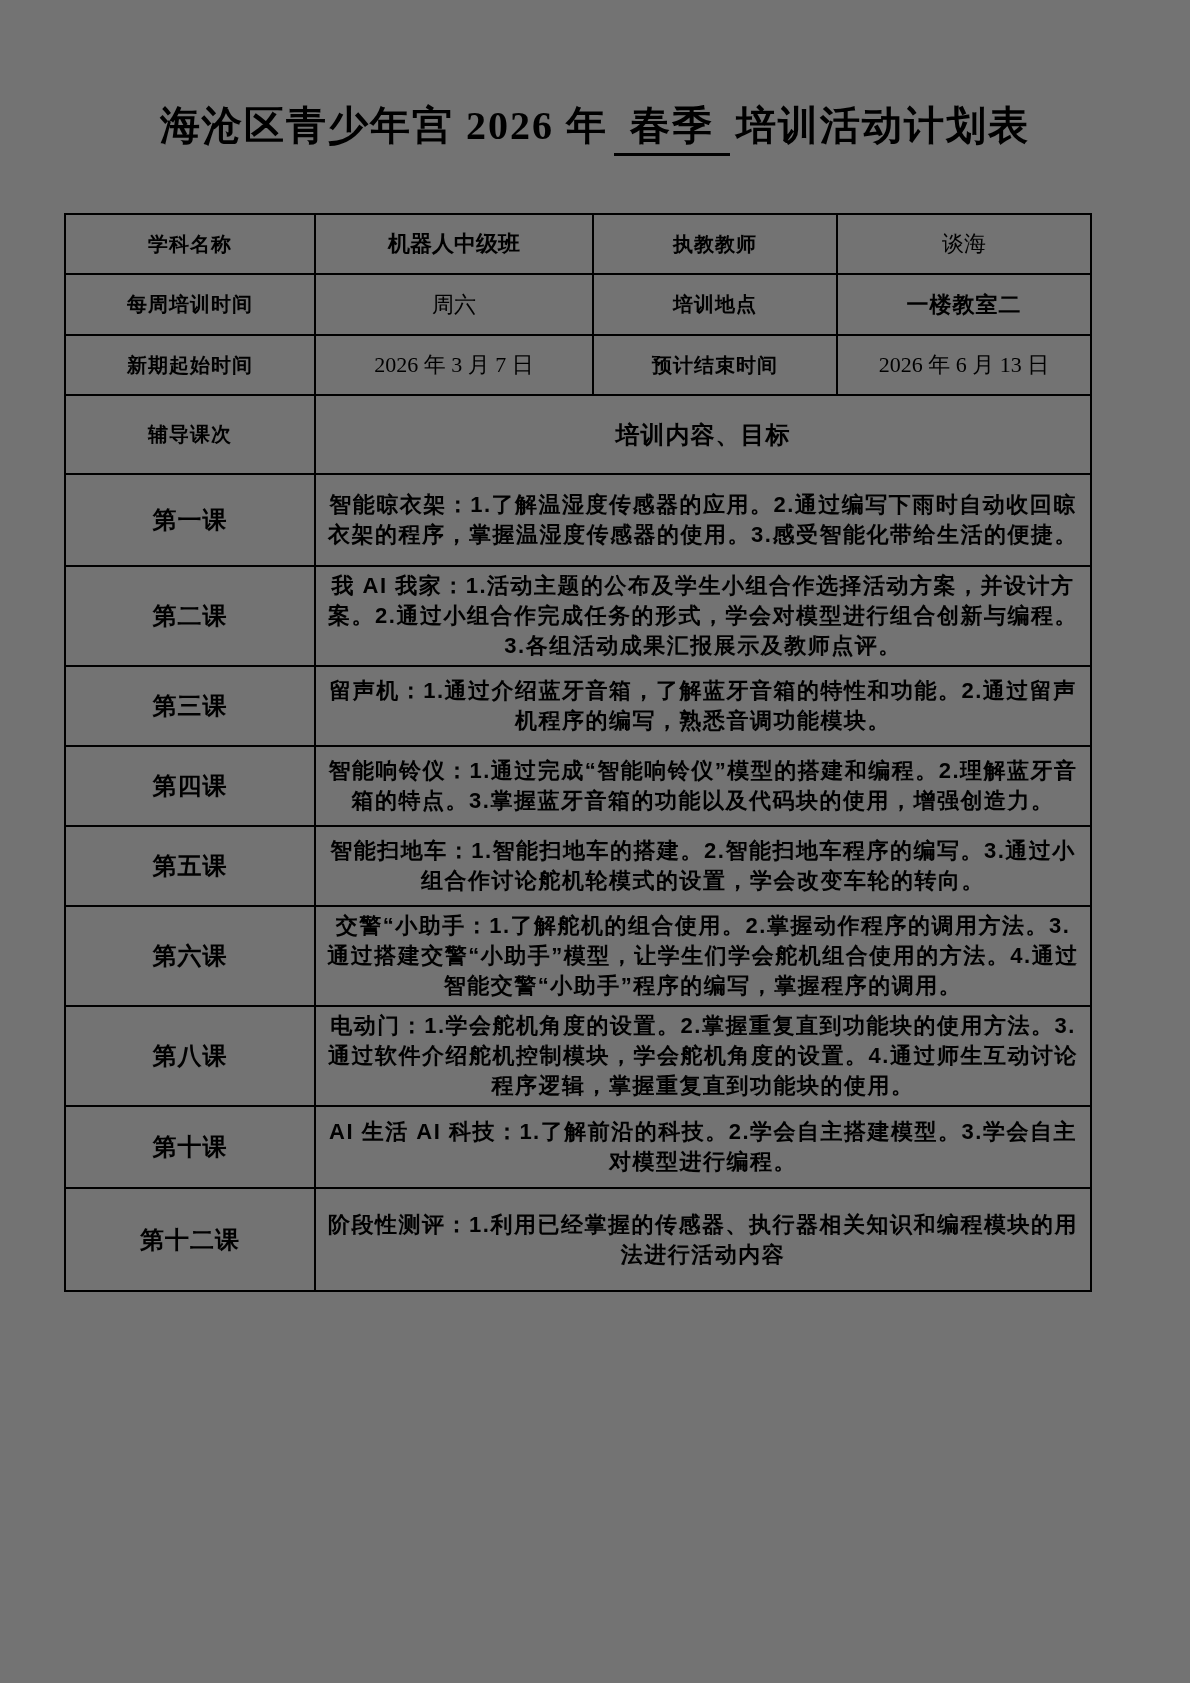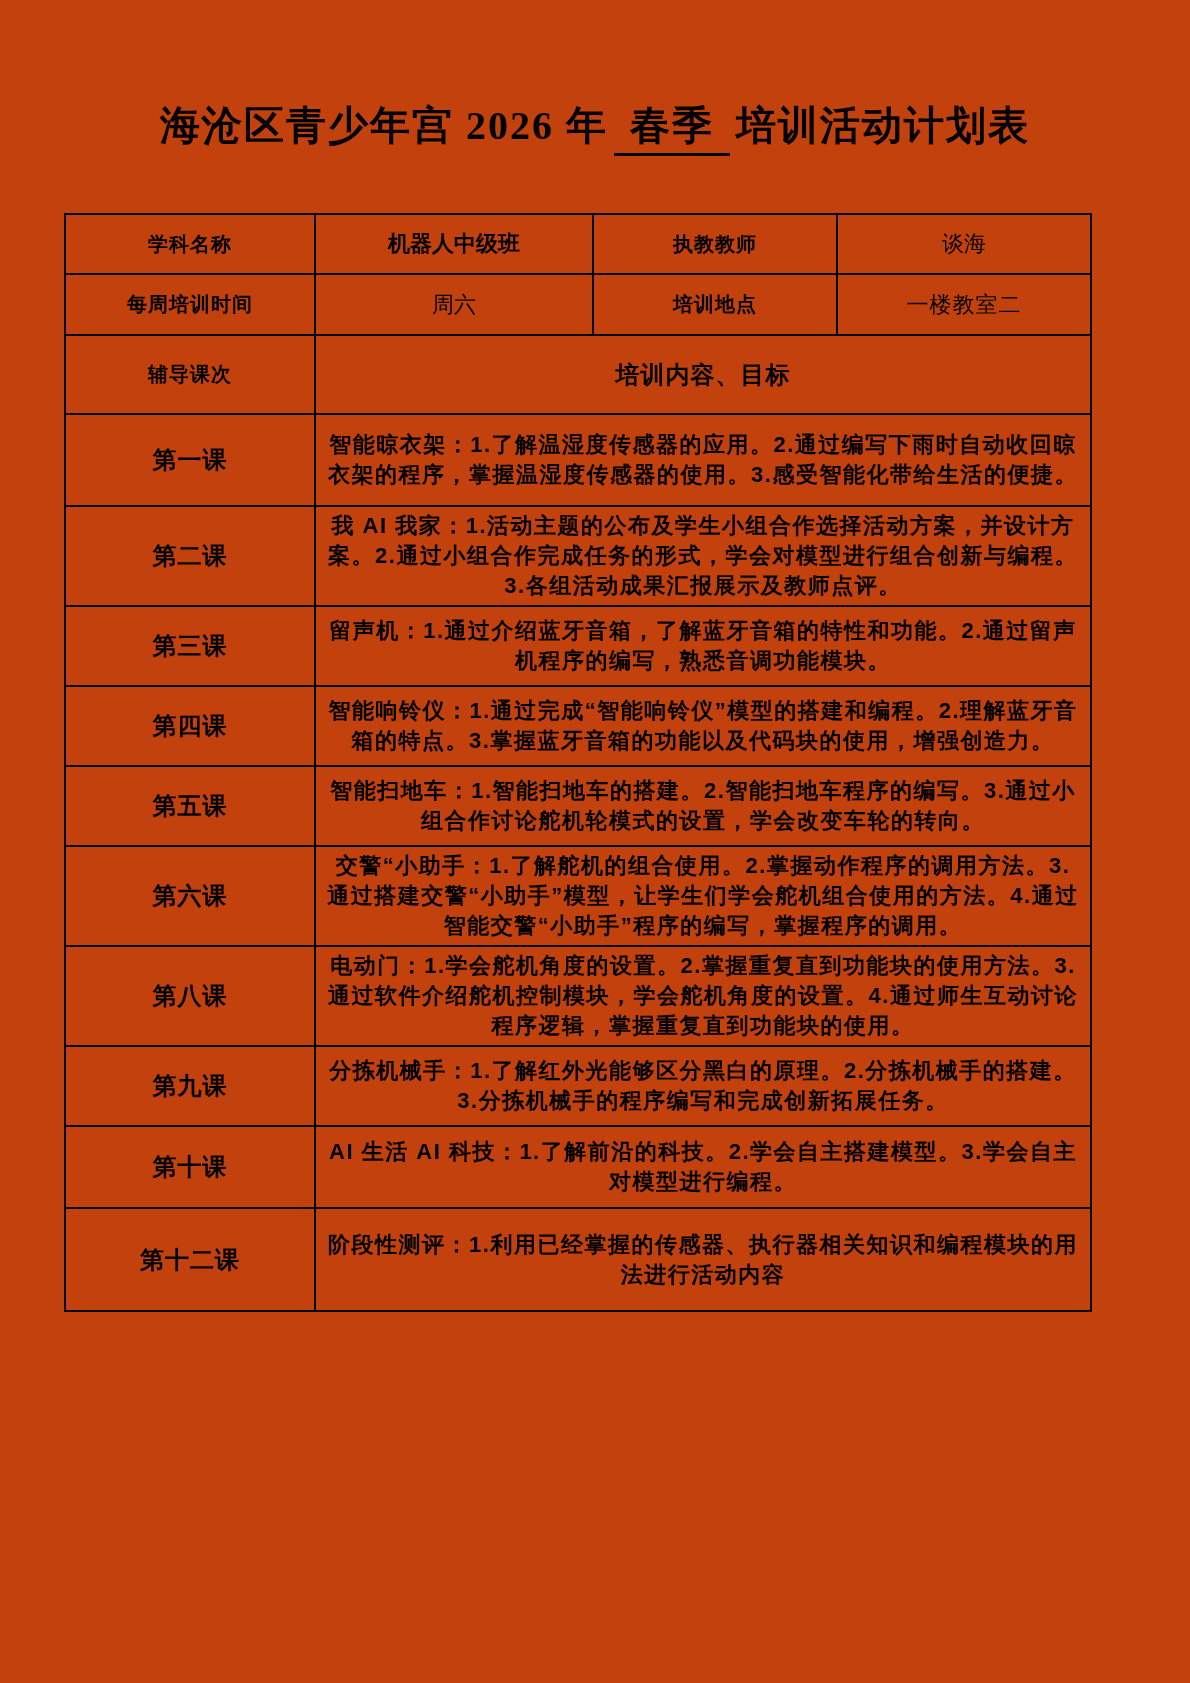--- a/index.html
+++ b/index.html
@@ -6,21 +6,21 @@
     margin: 0;
     padding: 0;
     background: #ffffff;
     font-family: "Liberation Sans", sans-serif;
     color: #000000;
   }
   .page {
     position: relative;
     width: 1190px;
     height: 1683px;
-    background: #c2410c;
+    background: #737373;
     overflow: hidden;
   }
   .title {
     position: absolute;
     top: 98px;
     left: 0;
     width: 100%;
     margin: 0;
     text-align: center;
     font-family: "Liberation Serif", "DejaVu Serif", serif;
@@ -63,21 +63,21 @@
     font-weight: normal;
     font-size: 21px;
     border-radius: 24px;
   }
   .v-serif-bold {
     font-family: "Liberation Serif", "DejaVu Serif", serif;
     font-weight: bold;
     font-size: 23px;
   }
   .v-sans-bold {
-    font-weight: normal;
+    font-weight: bold;
     font-size: 24px;
     letter-spacing: 1px;
   }
   td.lesson-label {
     text-align: center;
     font-weight: bold;
     font-size: 24px;
     letter-spacing: 1px;
   }
   td.lesson-content {
@@ -119,20 +119,26 @@
       <td class="value-cell v-serif">谈海</td>
     </tr>
 
     <tr style="height:61px">
       <td class="label-cell">每周培训时间</td>
       <td class="value-cell v-serif">周六</td>
       <td class="label-cell">培训地点</td>
       <td class="value-cell v-sans-bold">一楼教室二</td>
     </tr>
 
+    <tr style="height:60px">
+      <td class="label-cell">新期起始时间</td>
+      <td class="value-cell v-serif">2026 年 3 月 7 日</td>
+      <td class="label-cell">预计结束时间</td>
+      <td class="value-cell v-serif">2026 年 6 月 13 日</td>
+    </tr>
 
     <tr style="height:79px">
       <td class="label-cell">辅导课次</td>
       <td class="content-header" colspan="3">培训内容、目标</td>
     </tr>
 
     <tr style="height:92px">
       <td class="lesson-label">第一课</td>
       <td class="lesson-content" colspan="3">智能晾衣架：1.了解温湿度传感器的应用。2.通过编写下雨时自动收回晾衣架的程序，掌握温湿度传感器的使用。3.感受智能化带给生活的便捷。</td>
     </tr>
@@ -153,24 +159,20 @@
       <td class="lesson-content" colspan="3">智能扫地车：1.智能扫地车的搭建。2.智能扫地车程序的编写。3.通过小组合作讨论舵机轮模式的设置，学会改变车轮的转向。</td>
     </tr>
     <tr style="height:93px">
       <td class="lesson-label">第六课</td>
       <td class="lesson-content" colspan="3">交警“小助手：1.了解舵机的组合使用。2.掌握动作程序的调用方法。3.通过搭建交警“小助手”模型，让学生们学会舵机组合使用的方法。4.通过智能交警“小助手”程序的编写，掌握程序的调用。</td>
     </tr>
     <tr style="height:92px">
       <td class="lesson-label">第八课</td>
       <td class="lesson-content" colspan="3">电动门：1.学会舵机角度的设置。2.掌握重复直到功能块的使用方法。3.通过软件介绍舵机控制模块，学会舵机角度的设置。4.通过师生互动讨论程序逻辑，掌握重复直到功能块的使用。</td>
     </tr>
-    <tr style="height:80px">
-      <td class="lesson-label">第九课</td>
-      <td class="lesson-content" colspan="3">分拣机械手：1.了解红外光能够区分黑白的原理。2.分拣机械手的搭建。3.分拣机械手的程序编写和完成创新拓展任务。</td>
-    </tr>
     <tr style="height:82px">
       <td class="lesson-label">第十课</td>
       <td class="lesson-content" colspan="3">AI 生活 AI 科技：1.了解前沿的科技。2.学会自主搭建模型。3.学会自主对模型进行编程。</td>
     </tr>
     <tr style="height:103px">
       <td class="lesson-label">第十二课</td>
       <td class="lesson-content" colspan="3">阶段性测评：1.利用已经掌握的传感器、执行器相关知识和编程模块的用法进行活动内容</td>
     </tr>
   </tbody>
     </table>

